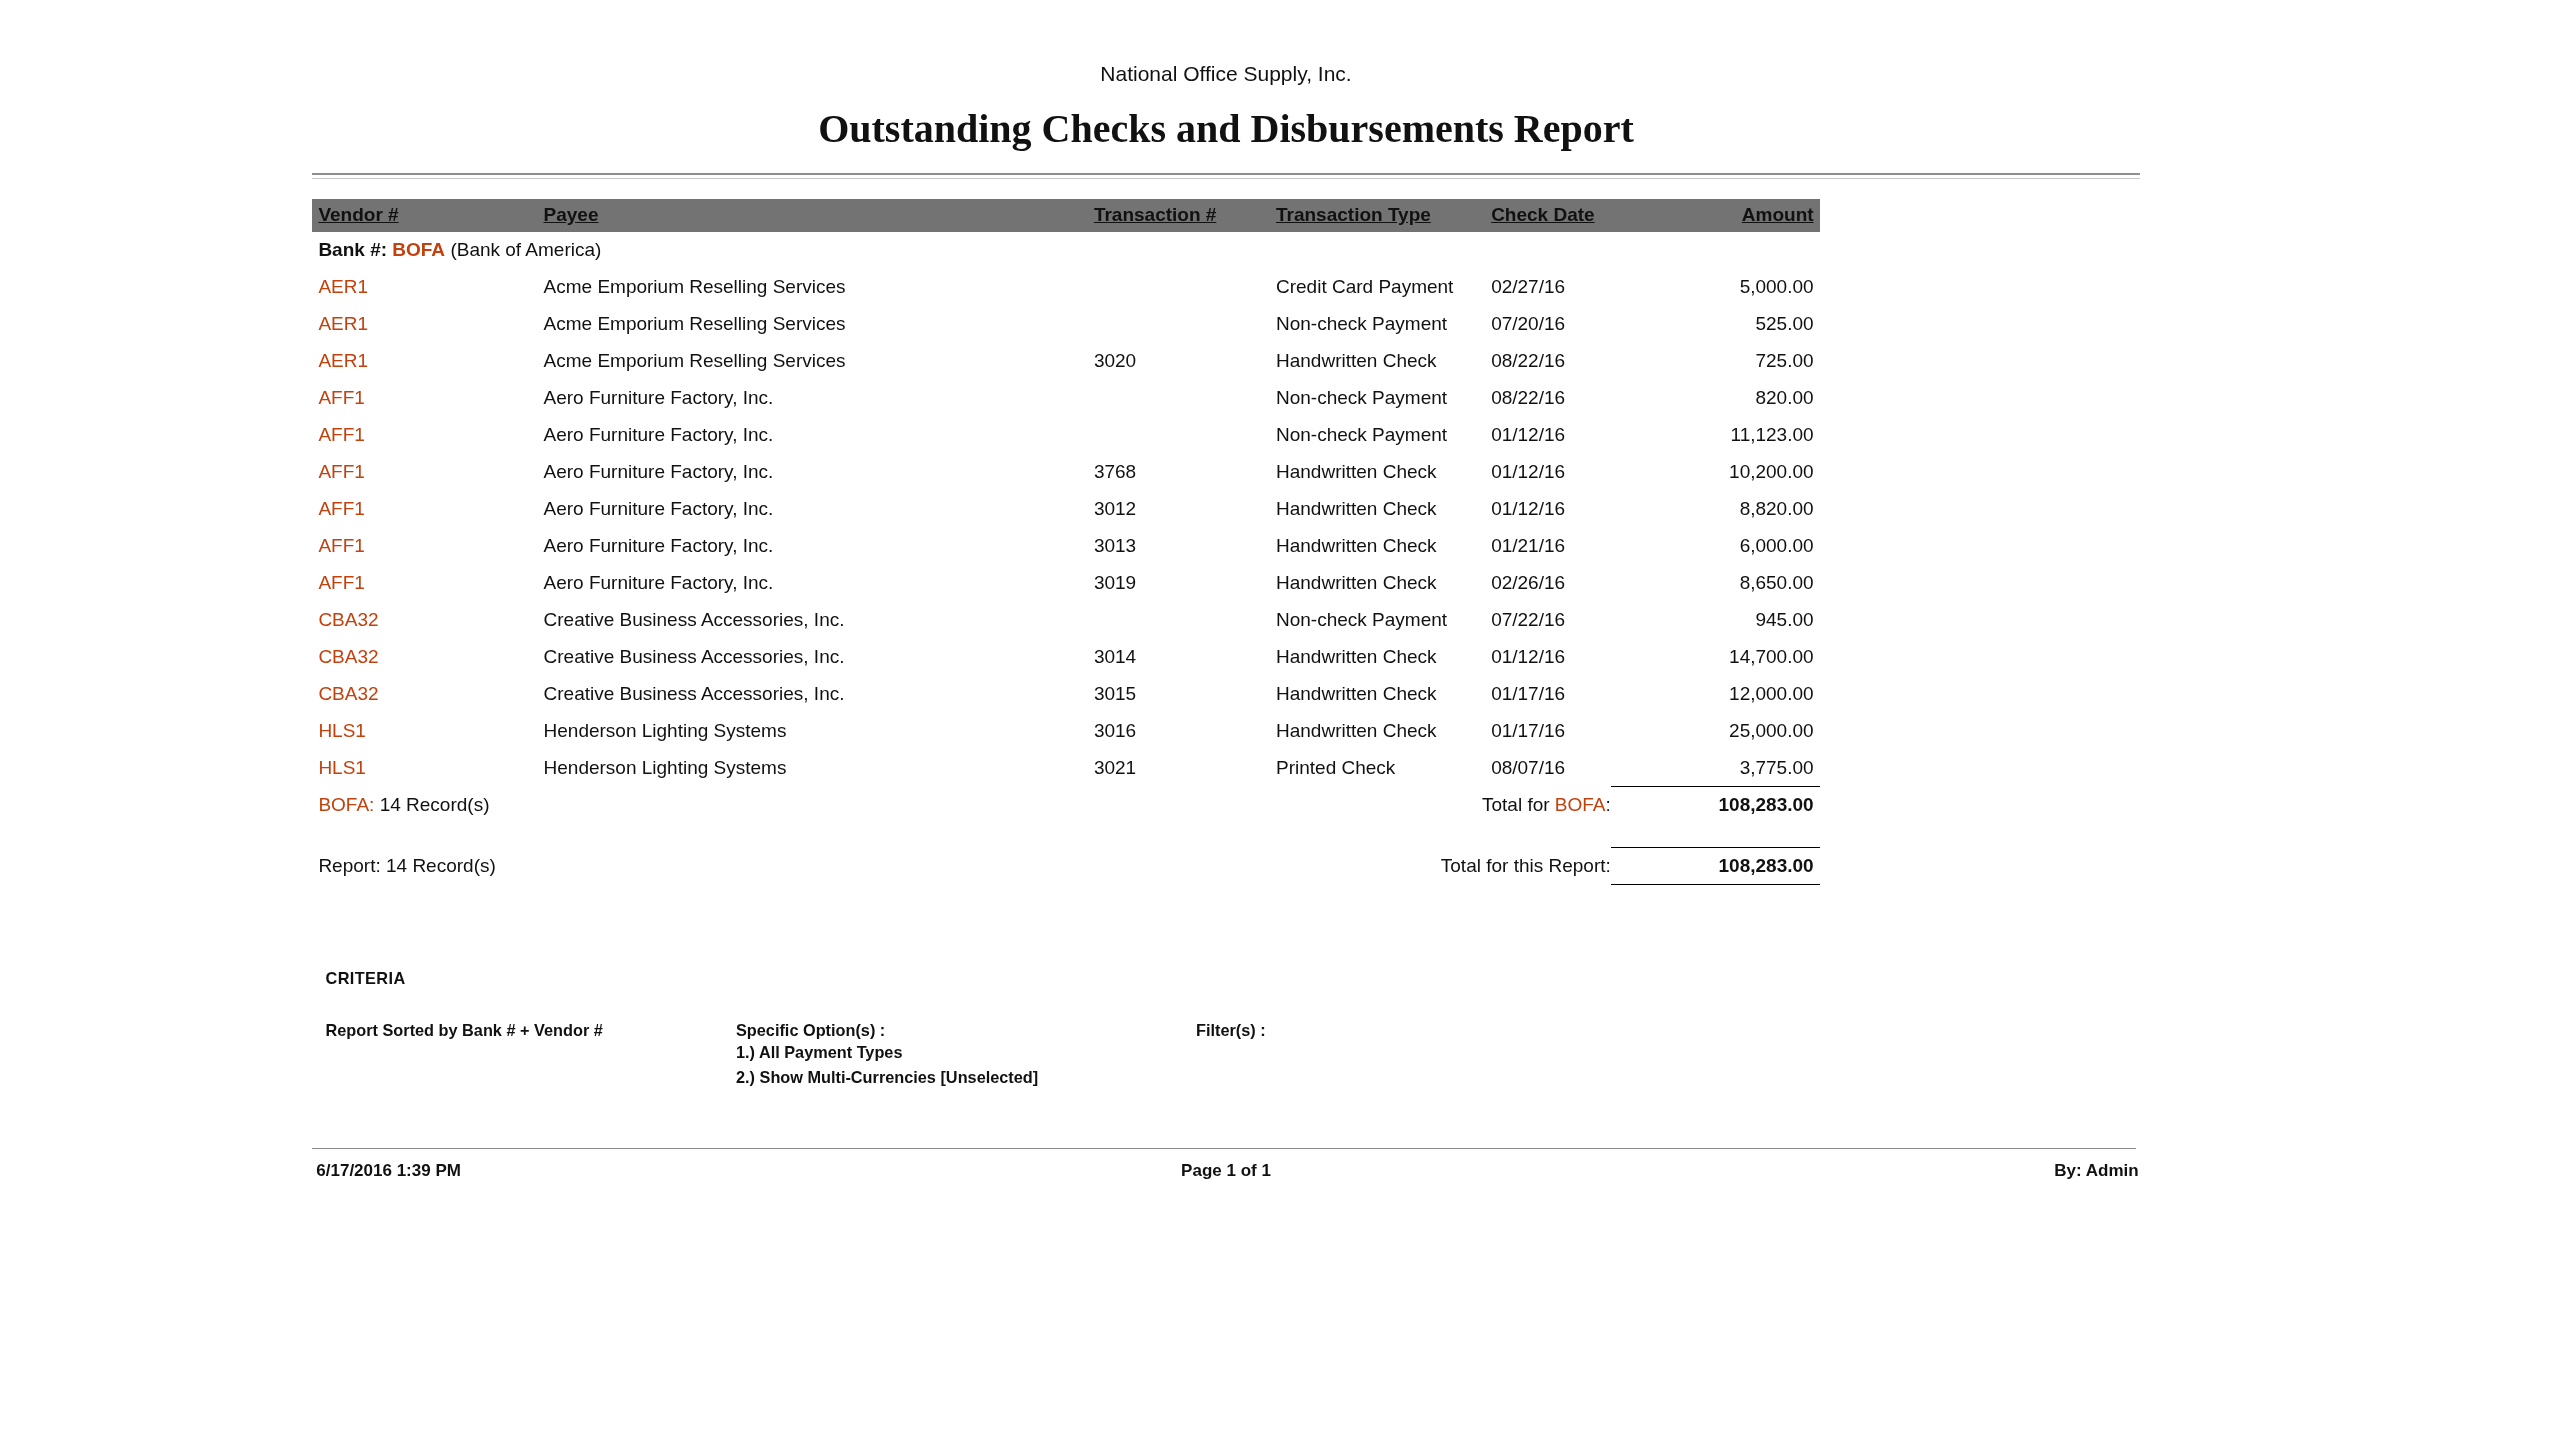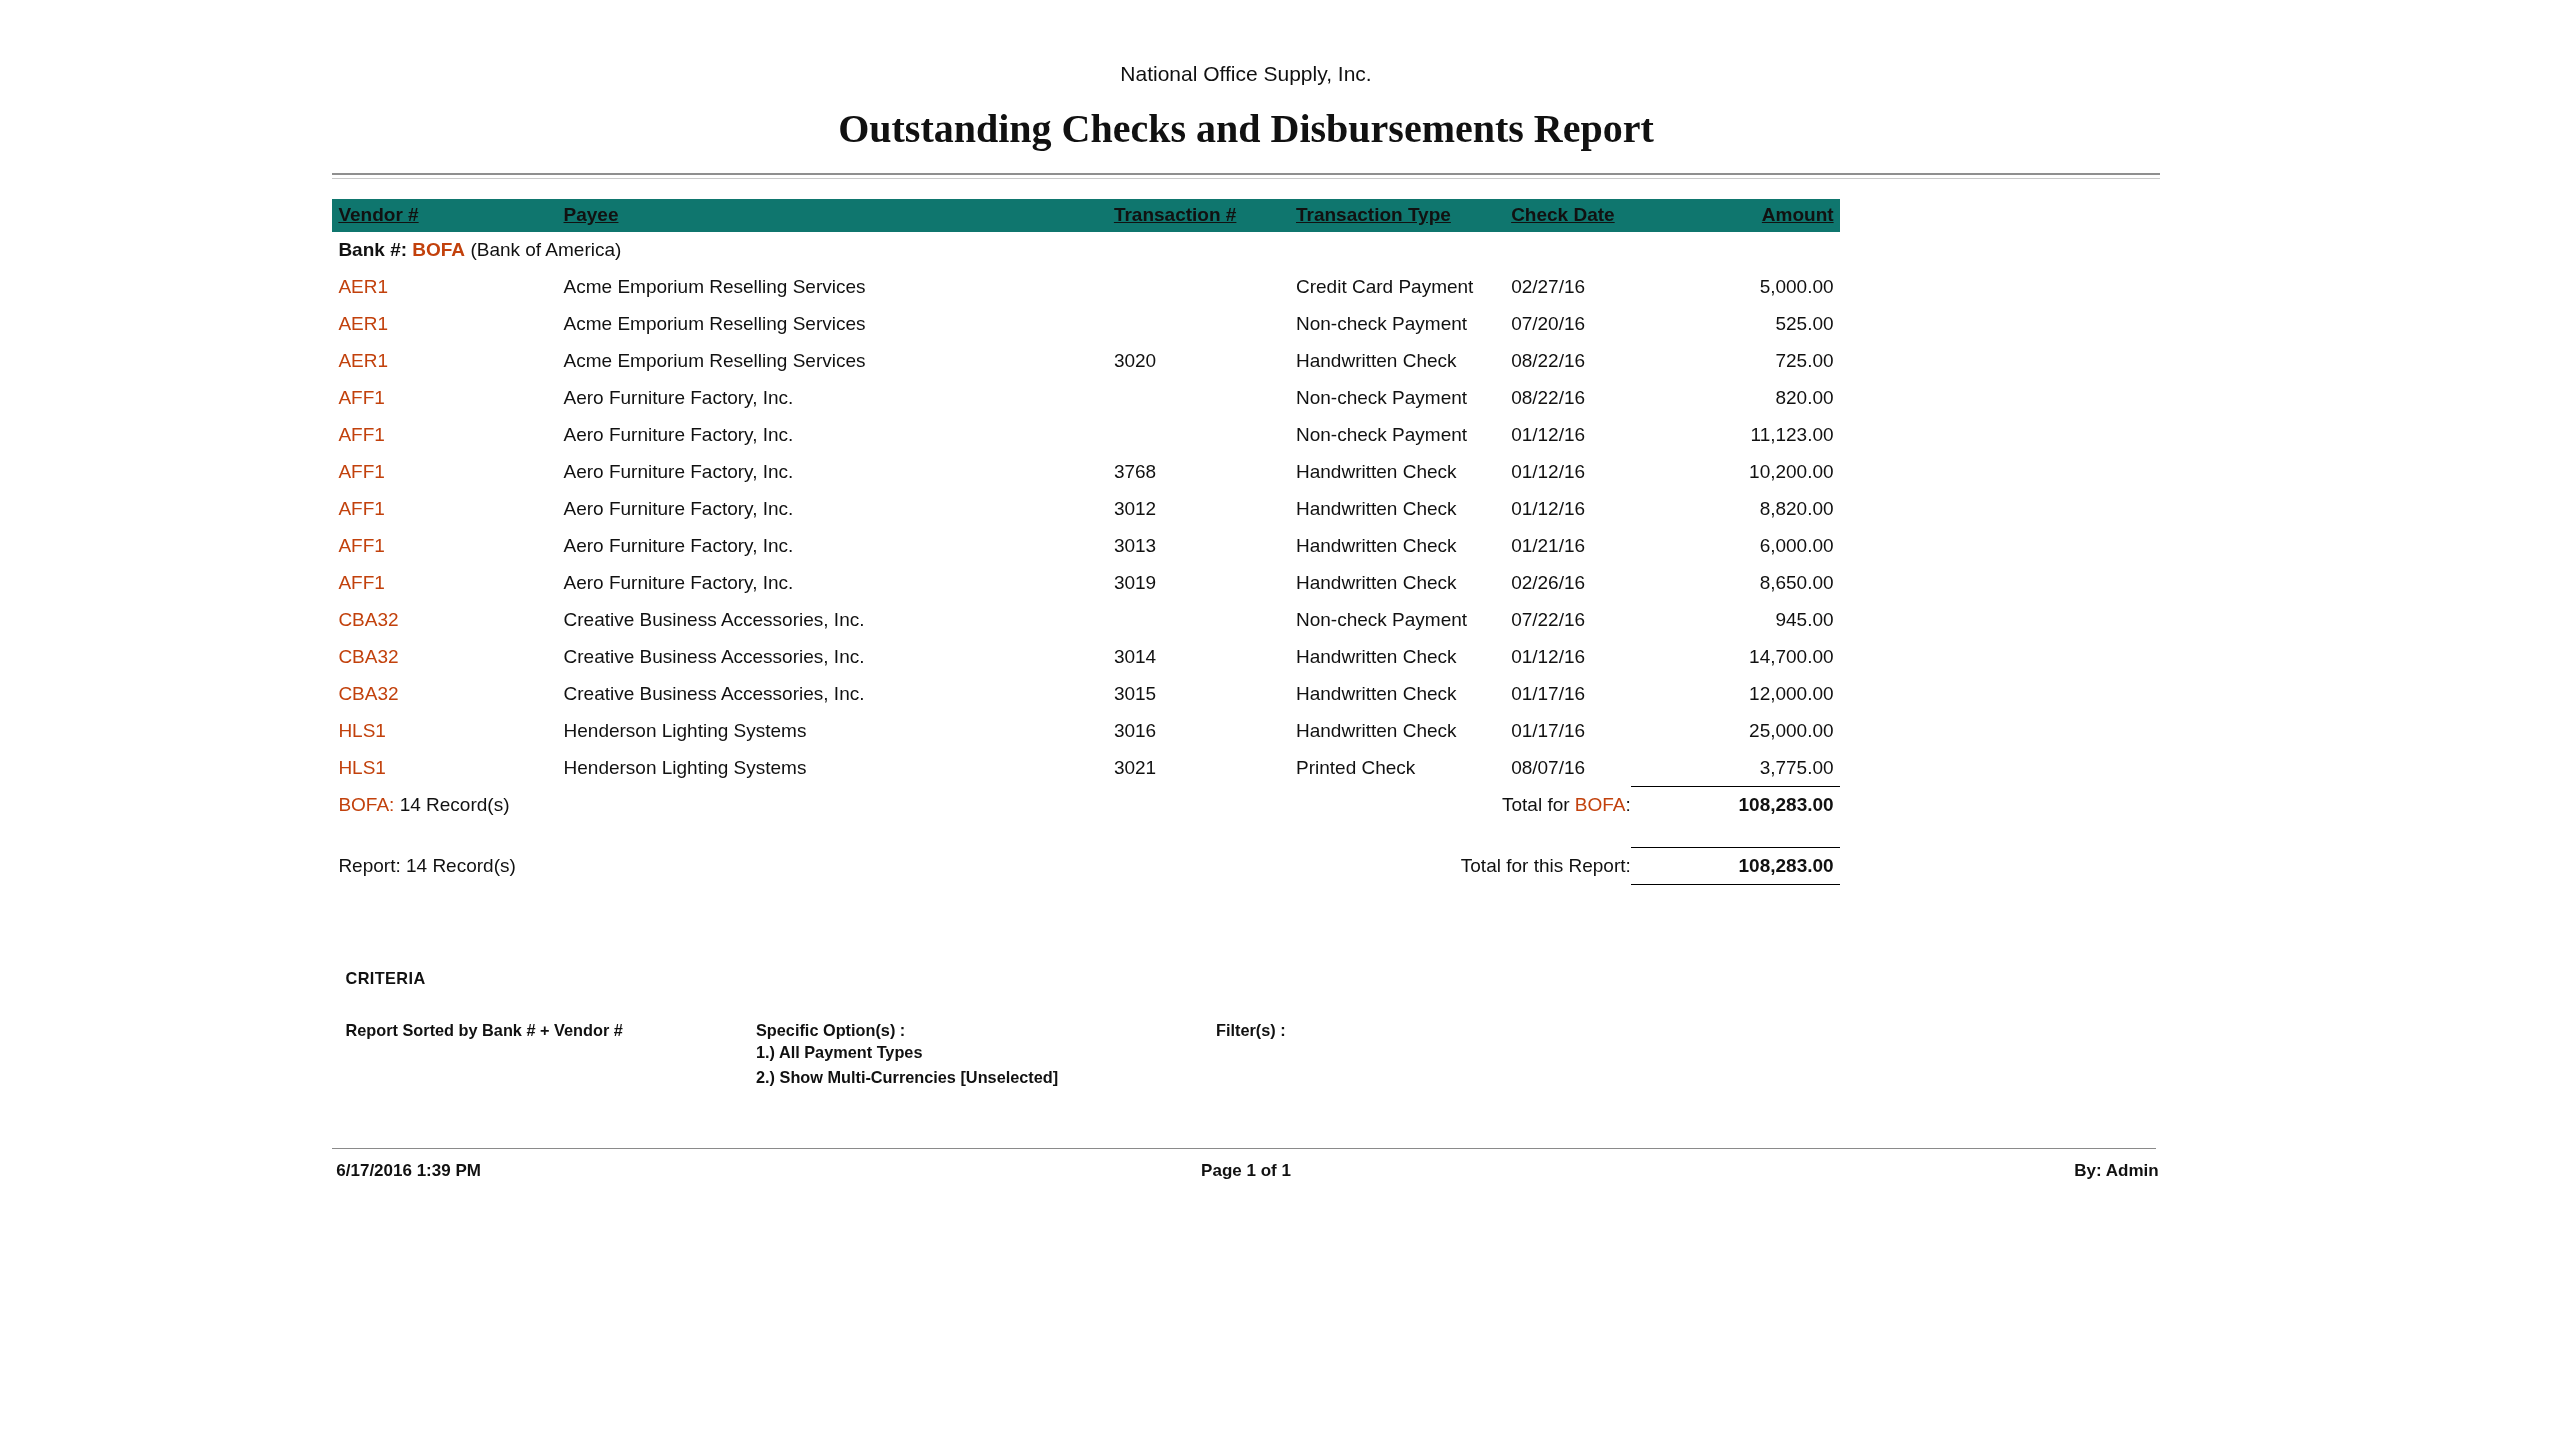--- a/index.html
+++ b/index.html
@@ -4,36 +4,36 @@
 <style>
   * { margin:0; padding:0; box-sizing:border-box; }
   html,body { width:2550px; height:1452px; }
   body {
     background:#ffffff;
     font-family:"Liberation Sans", sans-serif;
     color:#111111;
     position:relative;
     overflow:hidden;
   }
-  .content { position:absolute; left:332px; top:61px; width:1828px; }
+  .content { position:absolute; left:312px; top:61px; width:1828px; }
 
   .company { text-align:center; font-size:21px; line-height:25.5px; }
   .title {
     text-align:center;
     font-family:"Liberation Serif", serif;
     font-size:40px; font-weight:700;
     margin-top:18.4px; line-height:47px;
   }
   .double-rule { margin-top:21px; height:5.7px; border-top:2.1px solid #8f8f8f; border-bottom:1.4px solid #c9c9c9; }
 
   table.report-table { border-collapse:collapse; table-layout:fixed; width:1508px; margin-top:20px; font-size:19px; }
   col.c-vendor { width:225px; } col.c-payee { width:550px; } col.c-txn { width:182px; }
   col.c-type { width:215px; } col.c-date { width:126px; } col.c-amount { width:209px; }
 
-  thead th { background:#0f766e; height:33px; text-align:left; padding:0 6.4px; font-size:19px; }
+  thead th { background:#737373; height:33px; text-align:left; padding:0 6.4px; font-size:19px; }
   thead th .hd { text-decoration:underline; font-weight:700; }
   thead th.right { text-align:right; }
 
   tbody td { height:37px; padding:0 6.4px; vertical-align:middle; }
   td.right { text-align:right; }
   .blue { color:#c2410c; }
   .italic { }
   .bold { font-weight:700; }
 
   td.sub-amount { border-top:1.4px solid #000; font-weight:700; }

